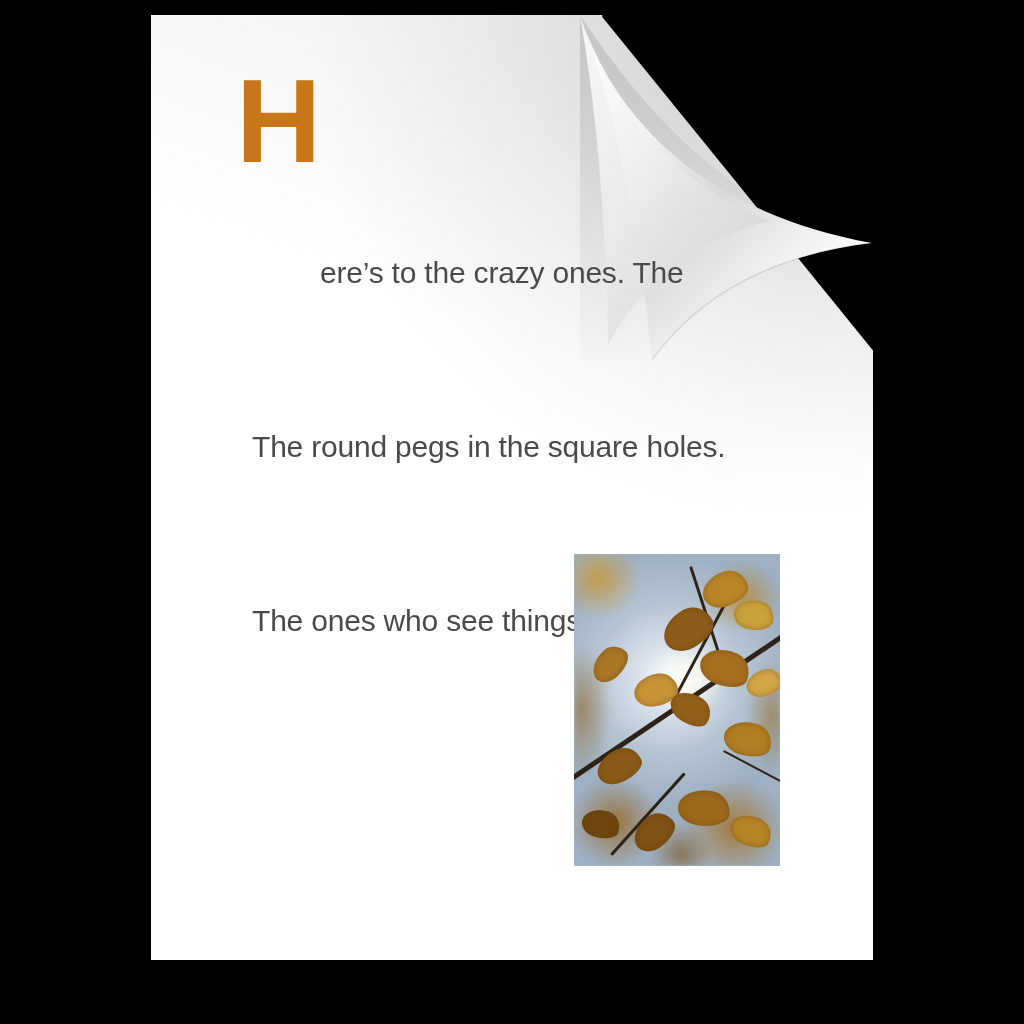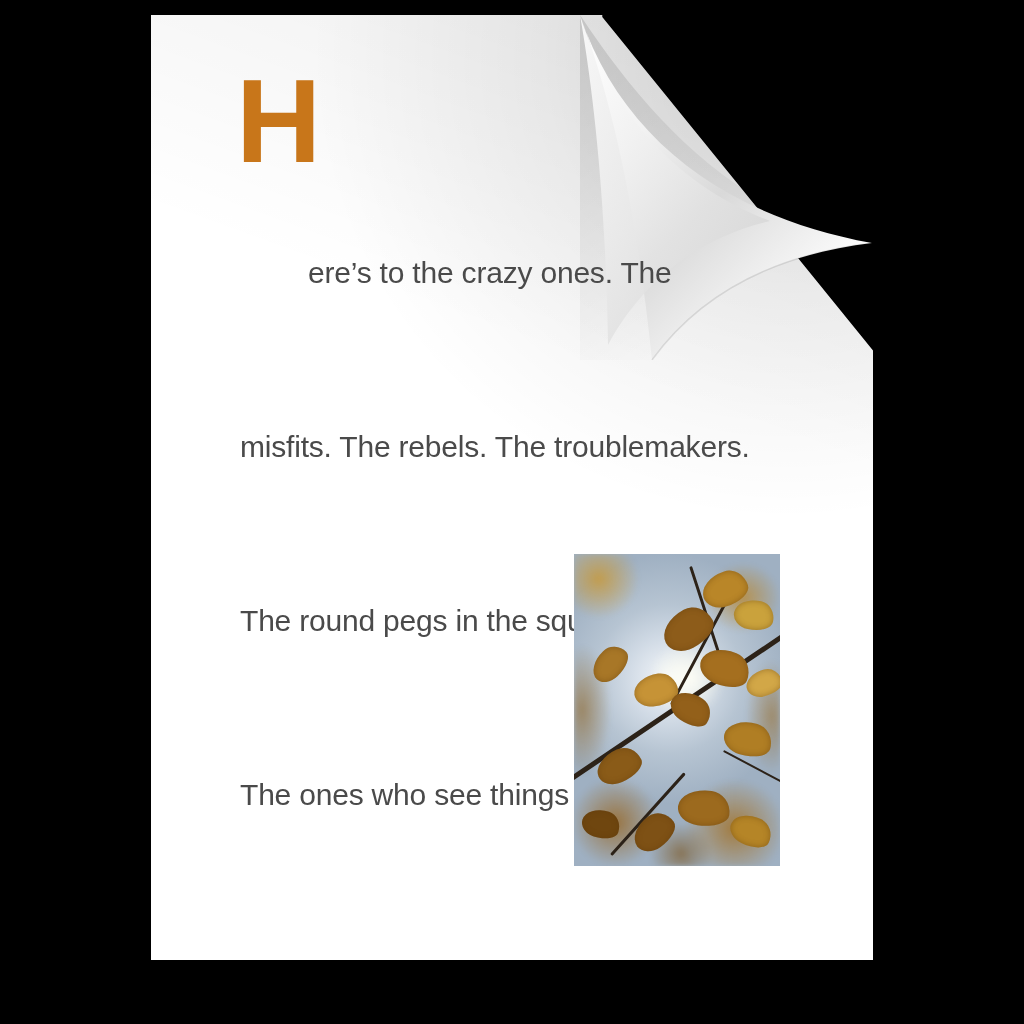--- a/index.html
+++ b/index.html
@@ -86,20 +86,21 @@
     top: 62px;
     font-size: 118px;
     line-height: 118px;
     font-weight: 700;
     color: #C8761A;
     letter-spacing: -2px;
   }
   .doc-text .line {
     display: block;
     height: 58px;
+    margin-left: 12px;
   }
   .doc-text .line.first {
     padding-left: 68px;
   }
 
   
   .photo {
     position: absolute;
     left: 574px;
     top: 554px;
@@ -198,21 +199,20 @@
                C 120 222 62 266 28 330
                C 26 200 16 92 0 0 Z" fill="url(#curlGrad2)" opacity="0.85"></path>
       <path d="M 292 228 C 210 238 128 268 72 345" fill="none" stroke="rgba(0,0,0,0.10)" stroke-width="1.5"></path>
     </svg>
   </div>
 
   <div class="dropcap">H</div>
 
   <div class="doc-text">
     <span class="line first">ere’s to the crazy ones. The</span>
-    <span class="line">misfits. The rebels. The troublemakers.</span>
     <span class="line">The round pegs in the square holes.</span>
     <span class="line">The ones who see things differently.</span>
     
     
     
     
     
     
     
     

